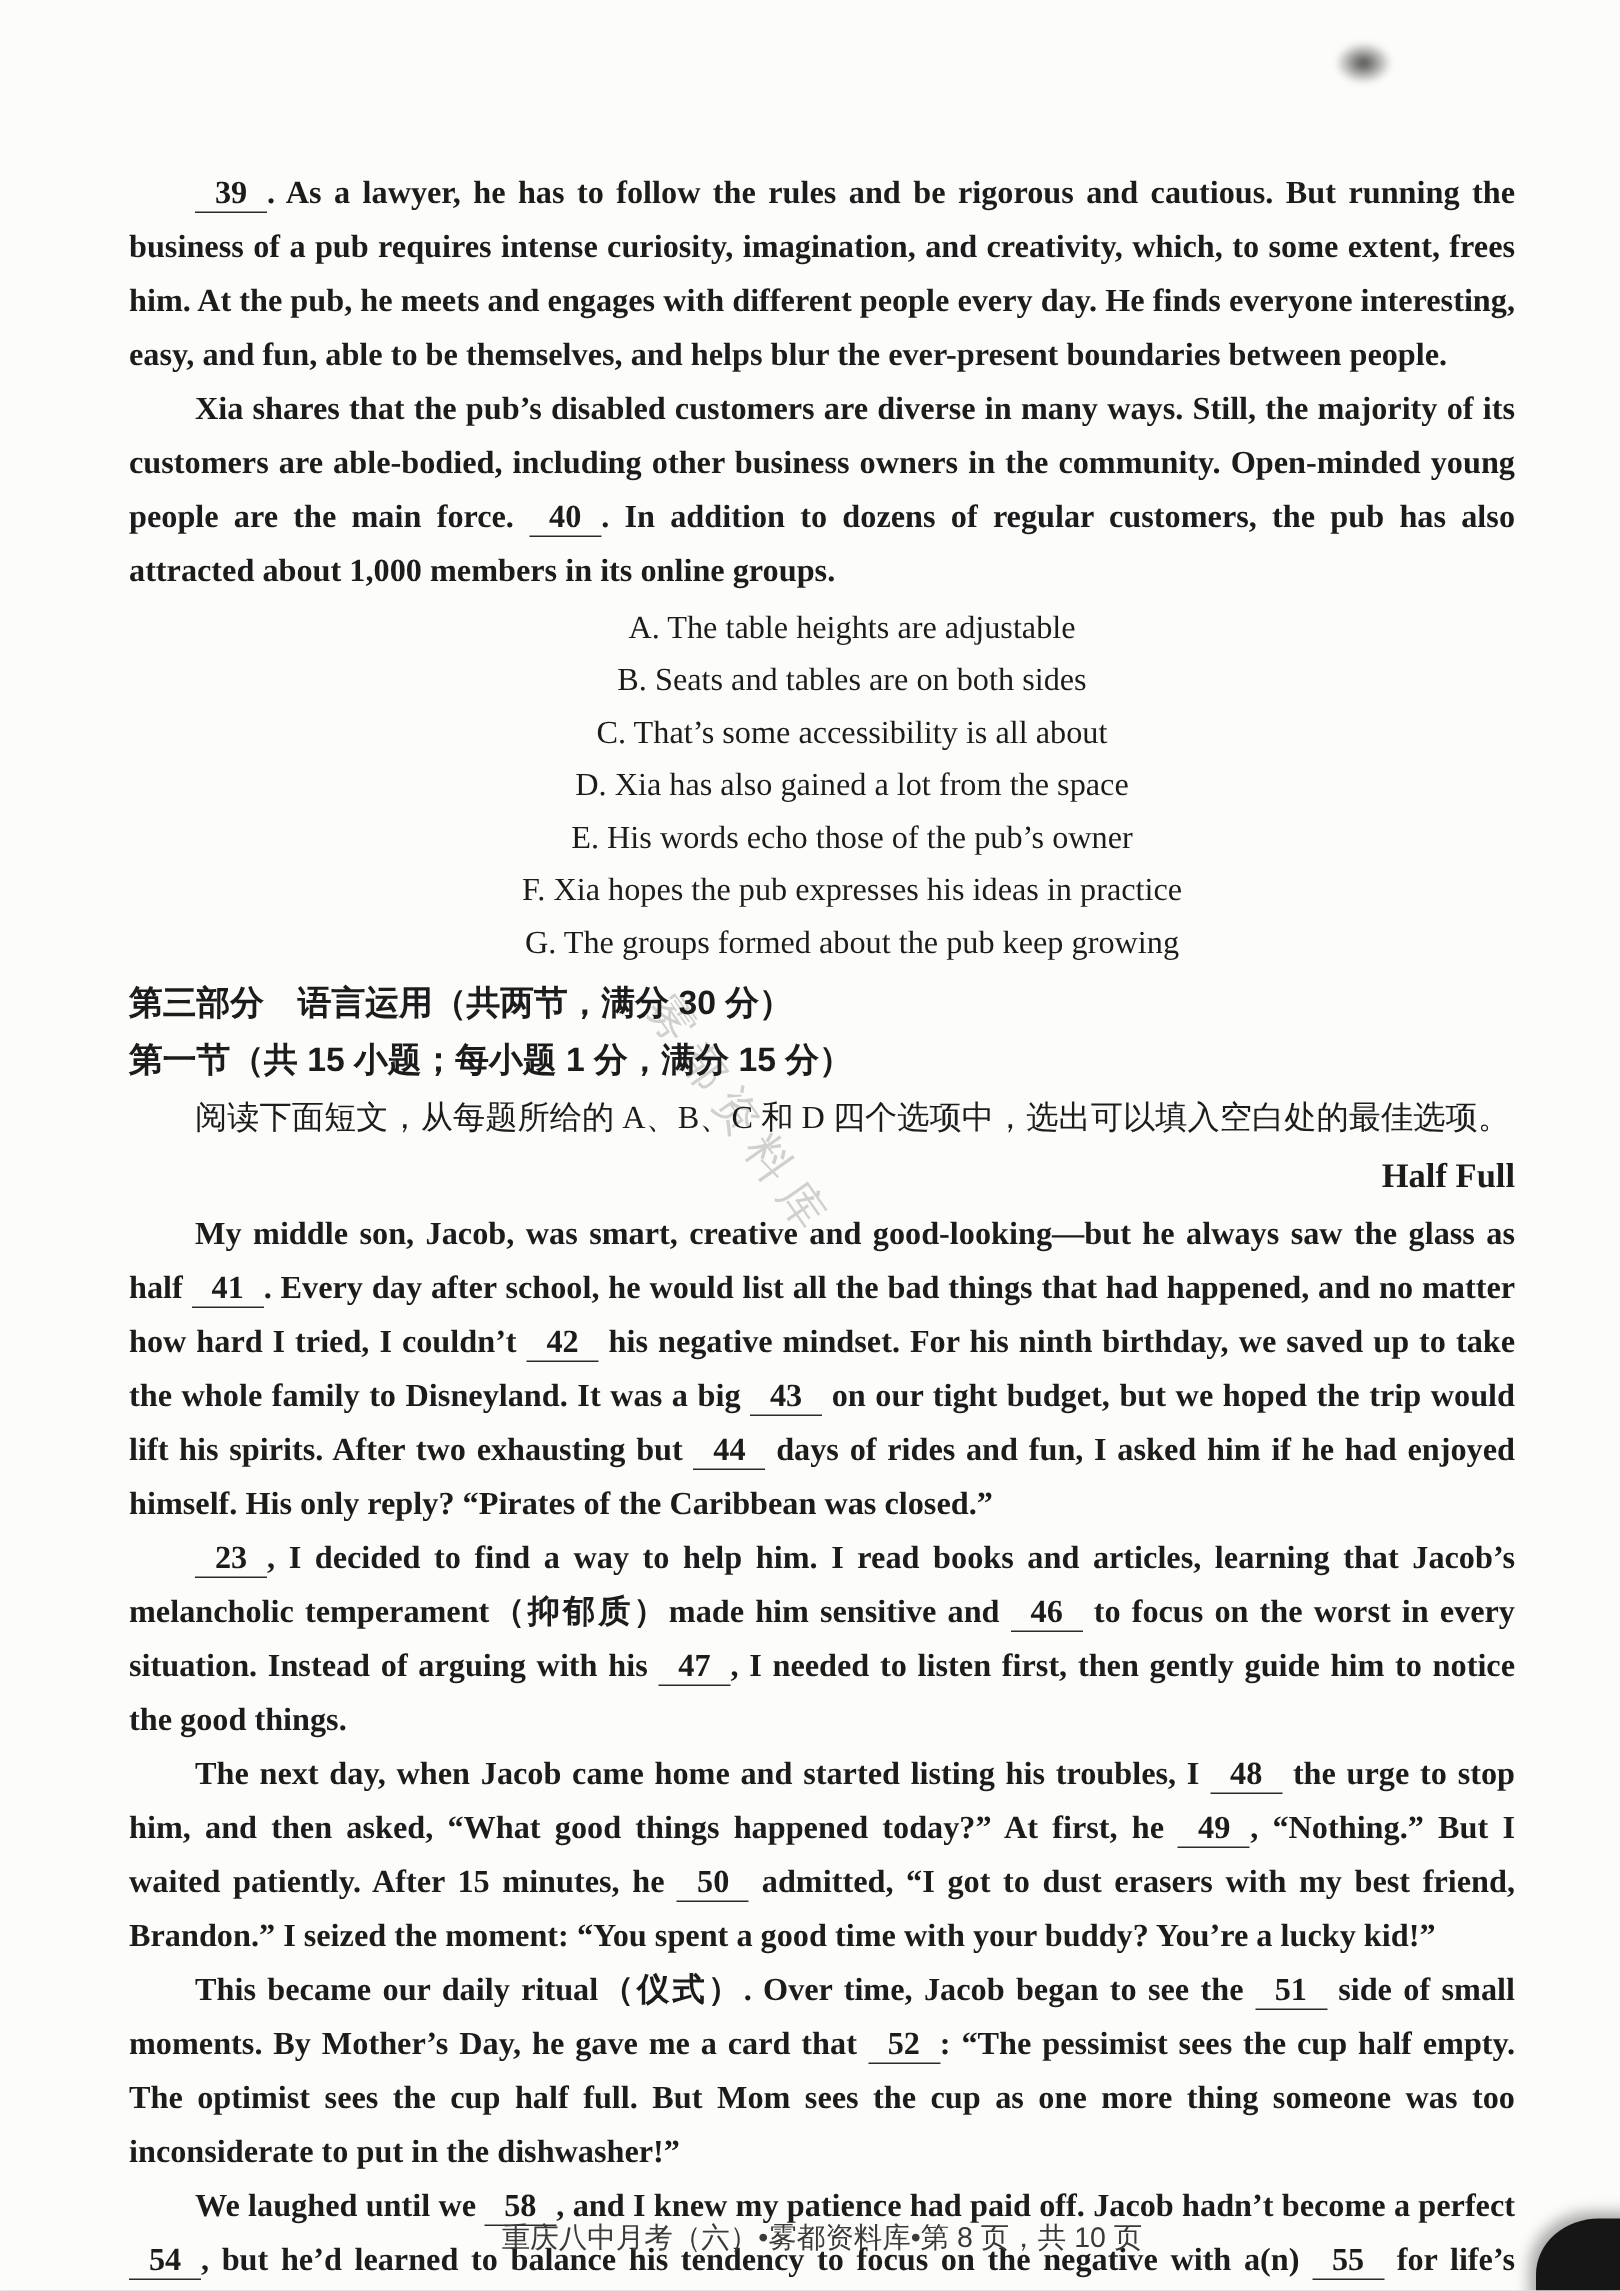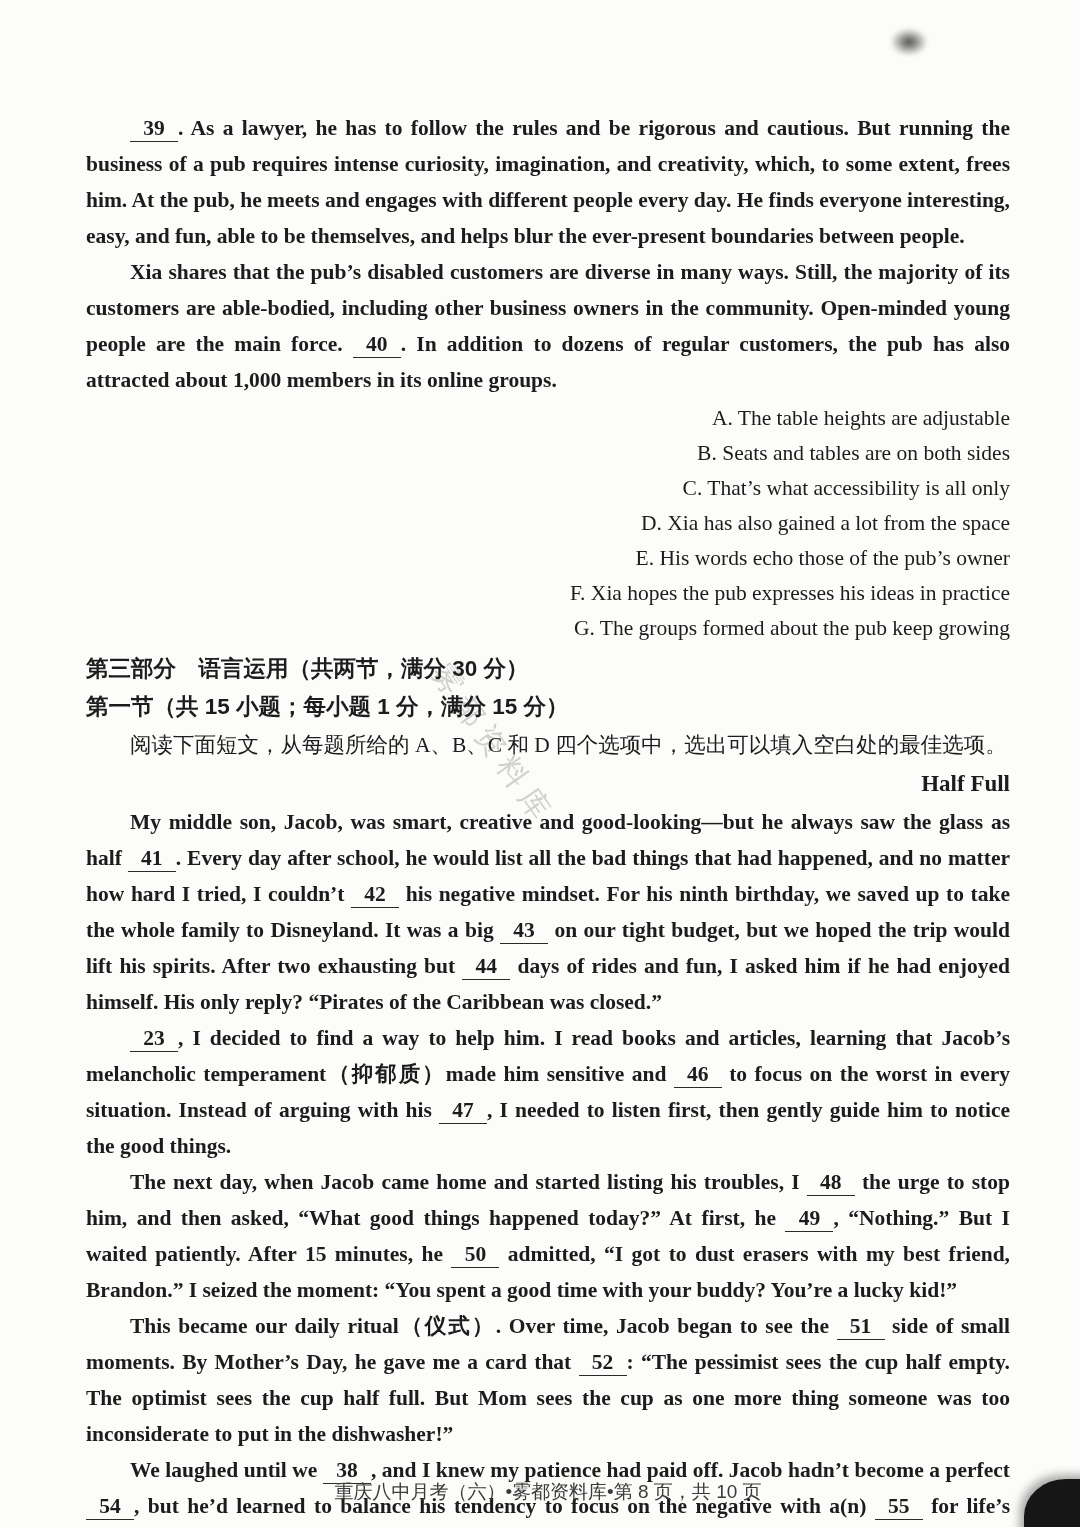--- a/index.html
+++ b/index.html
@@ -28,21 +28,21 @@
   .blank {
     display: inline-block;
     min-width: 48px;
     padding: 0 10px;
     text-align: center;
     text-indent: 0;
     border-bottom: 1.7px solid #2a2a2a;
     line-height: 26px;
   }
   .options { margin: 3px 0 4px 40px; }
-  .options .opt { line-height: 35px; text-align: right; }
+  .options .opt { line-height: 35px; text-align: center; }
   .cn-heading {
     font-family: "Liberation Sans", "DejaVu Sans", sans-serif;
     font-weight: bold;
     font-size: 22.5px;
     line-height: 38px;
     text-align: left;
   }
   .instruction { text-indent: 44px; line-height: 38px; }
   .cloze-title {
     text-align: right;
@@ -103,38 +103,38 @@
 
   <div class="content">
 
     <p class="passage"><span class="blank">39</span>. As a lawyer, he has to follow the rules and be rigorous and cautious. But running the business of a pub requires intense curiosity, imagination, and creativity, which, to some extent, frees him. At the pub, he meets and engages with different people every day. He finds everyone interesting, easy, and fun, able to be themselves, and helps blur the ever-present boundaries between people.</p>
 
     <p class="passage">Xia shares that the pub’s disabled customers are diverse in many ways. Still, the majority of its customers are able-bodied, including other business owners in the community. Open-minded young people are the main force. <span class="blank">40</span>. In addition to dozens of regular customers, the pub has also attracted about 1,000 members in its online groups.</p>
 
     <div class="options">
       <div class="opt">A. The table heights are adjustable</div>
       <div class="opt">B. Seats and tables are on both sides</div>
-      <div class="opt">C. That’s what accessibility is all only</div>
+      <div class="opt">C. That’s some accessibility is all about</div>
       <div class="opt">D. Xia has also gained a lot from the space</div>
       <div class="opt">E. His words echo those of the pub’s owner</div>
       <div class="opt">F. Xia hopes the pub expresses his ideas in practice</div>
       <div class="opt">G. The groups formed about the pub keep growing</div>
     </div>
 
     <div class="cn-heading">第三部分　语言运用（共两节，满分 30 分）</div>
     <div class="cn-heading">第一节（共 15 小题；每小题 1 分，满分 15 分）</div>
     <div class="instruction">阅读下面短文，从每题所给的 A、B、C 和 D 四个选项中，选出可以填入空白处的最佳选项。</div>
 
     <div class="cloze-title">Half Full</div>
 
     <p class="passage">My middle son, Jacob, was smart, creative and good-looking—but he always saw the glass as half <span class="blank">41</span>. Every day after school, he would list all the bad things that had happened, and no matter how hard I tried, I couldn’t <span class="blank">42</span> his negative mindset. For his ninth birthday, we saved up to take the whole family to Disneyland. It was a big <span class="blank">43</span> on our tight budget, but we hoped the trip would lift his spirits. After two exhausting but <span class="blank">44</span> days of rides and fun, I asked him if he had enjoyed himself. His only reply? “Pirates of the Caribbean was closed.”</p>
     <p class="passage"><span class="blank">23</span>, I decided to find a way to help him. I read books and articles, learning that Jacob’s melancholic temperament（抑郁质）made him sensitive and <span class="blank">46</span> to focus on the worst in every situation. Instead of arguing with his <span class="blank">47</span>, I needed to listen first, then gently guide him to notice the good things.</p>
     <p class="passage">The next day, when Jacob came home and started listing his troubles, I <span class="blank">48</span> the urge to stop him, and then asked, “What good things happened today?” At first, he <span class="blank">49</span>, “Nothing.” But I waited patiently. After 15 minutes, he <span class="blank">50</span> admitted, “I got to dust erasers with my best friend, Brandon.” I seized the moment: “You spent a good time with your buddy? You’re a lucky kid!”</p>
     <p class="passage">This became our daily ritual（仪式）. Over time, Jacob began to see the <span class="blank">51</span> side of small moments. By Mother’s Day, he gave me a card that <span class="blank">52</span>: “The pessimist sees the cup half empty. The optimist sees the cup half full. But Mom sees the cup as one more thing someone was too inconsiderate to put in the dishwasher!”</p>
-    <p class="passage">We laughed until we <span class="blank">38</span>, and I knew my patience had paid off. Jacob hadn’t become a perfect <span class="blank">54</span>, but he’d learned to balance his tendency to focus on the negative with a(n) <span class="blank">55</span> for life’s small joys.</p>
+    <p class="passage">We laughed until we <span class="blank">58</span>, and I knew my patience had paid off. Jacob hadn’t become a perfect <span class="blank">54</span>, but he’d learned to balance his tendency to focus on the negative with a(n) <span class="blank">55</span> for life’s small joys.</p>
 
   </div>
 
   <div class="footer">重庆八中月考（六）•雾都资料库•第 8 页，共 10 页</div>
 
   <div class="corner-curl"></div>
 
 </div>
 
 </body></html>

